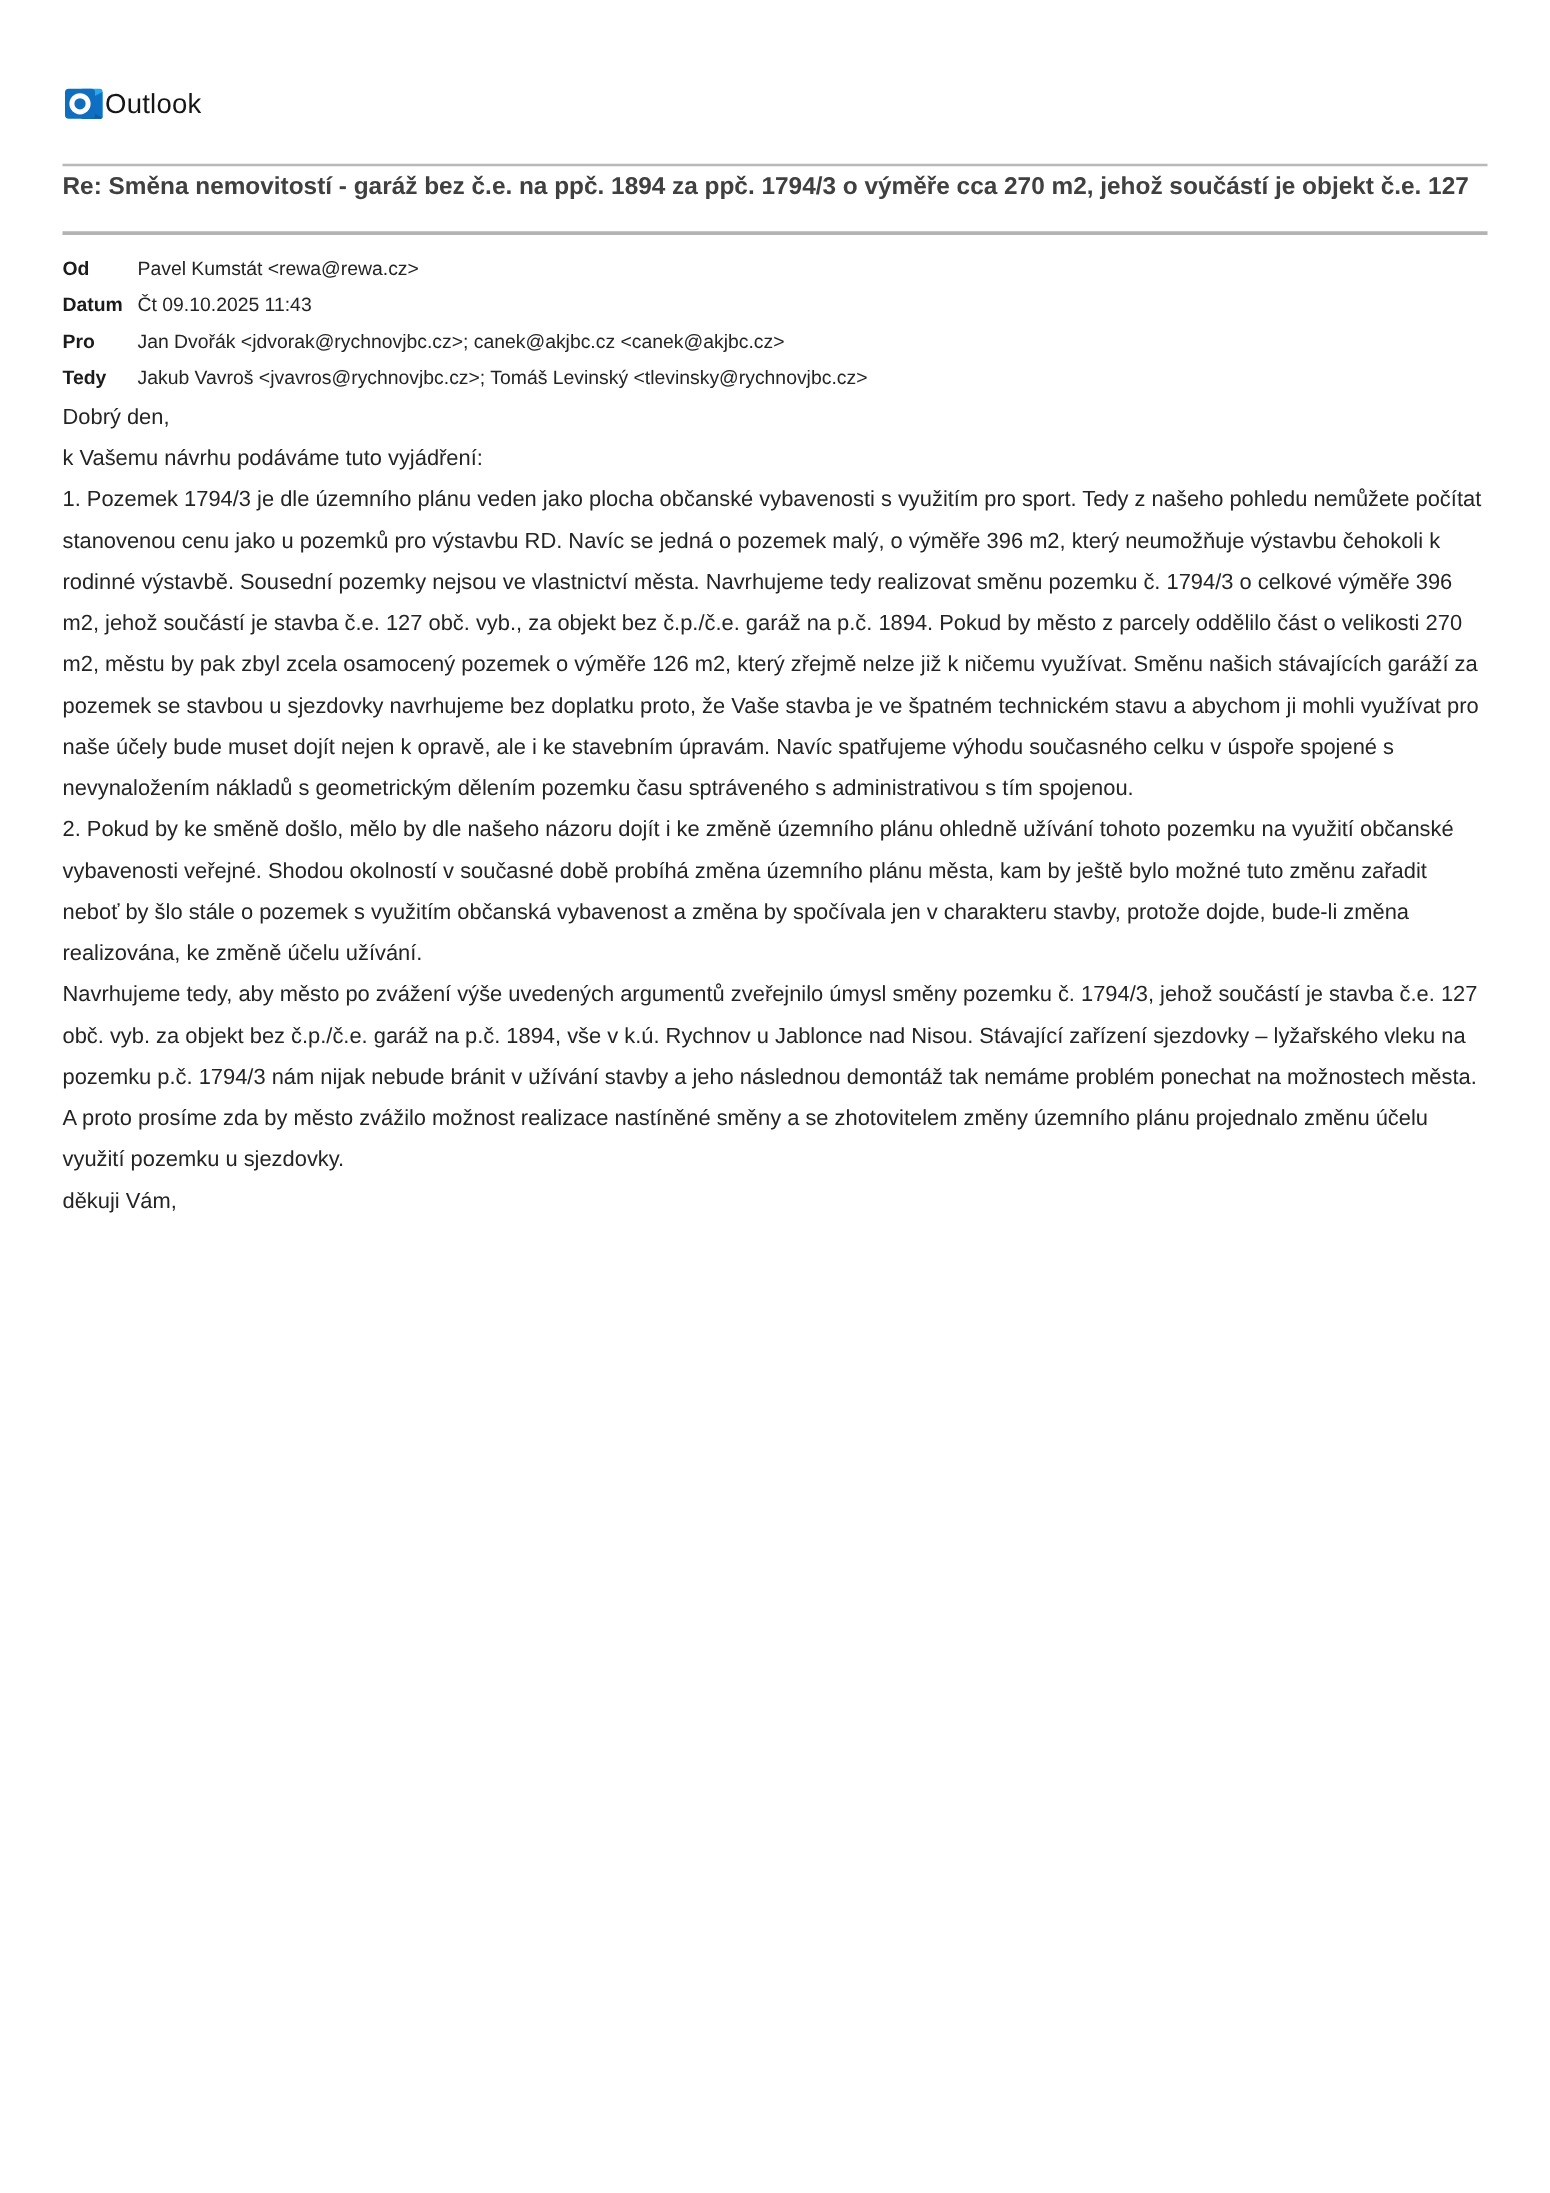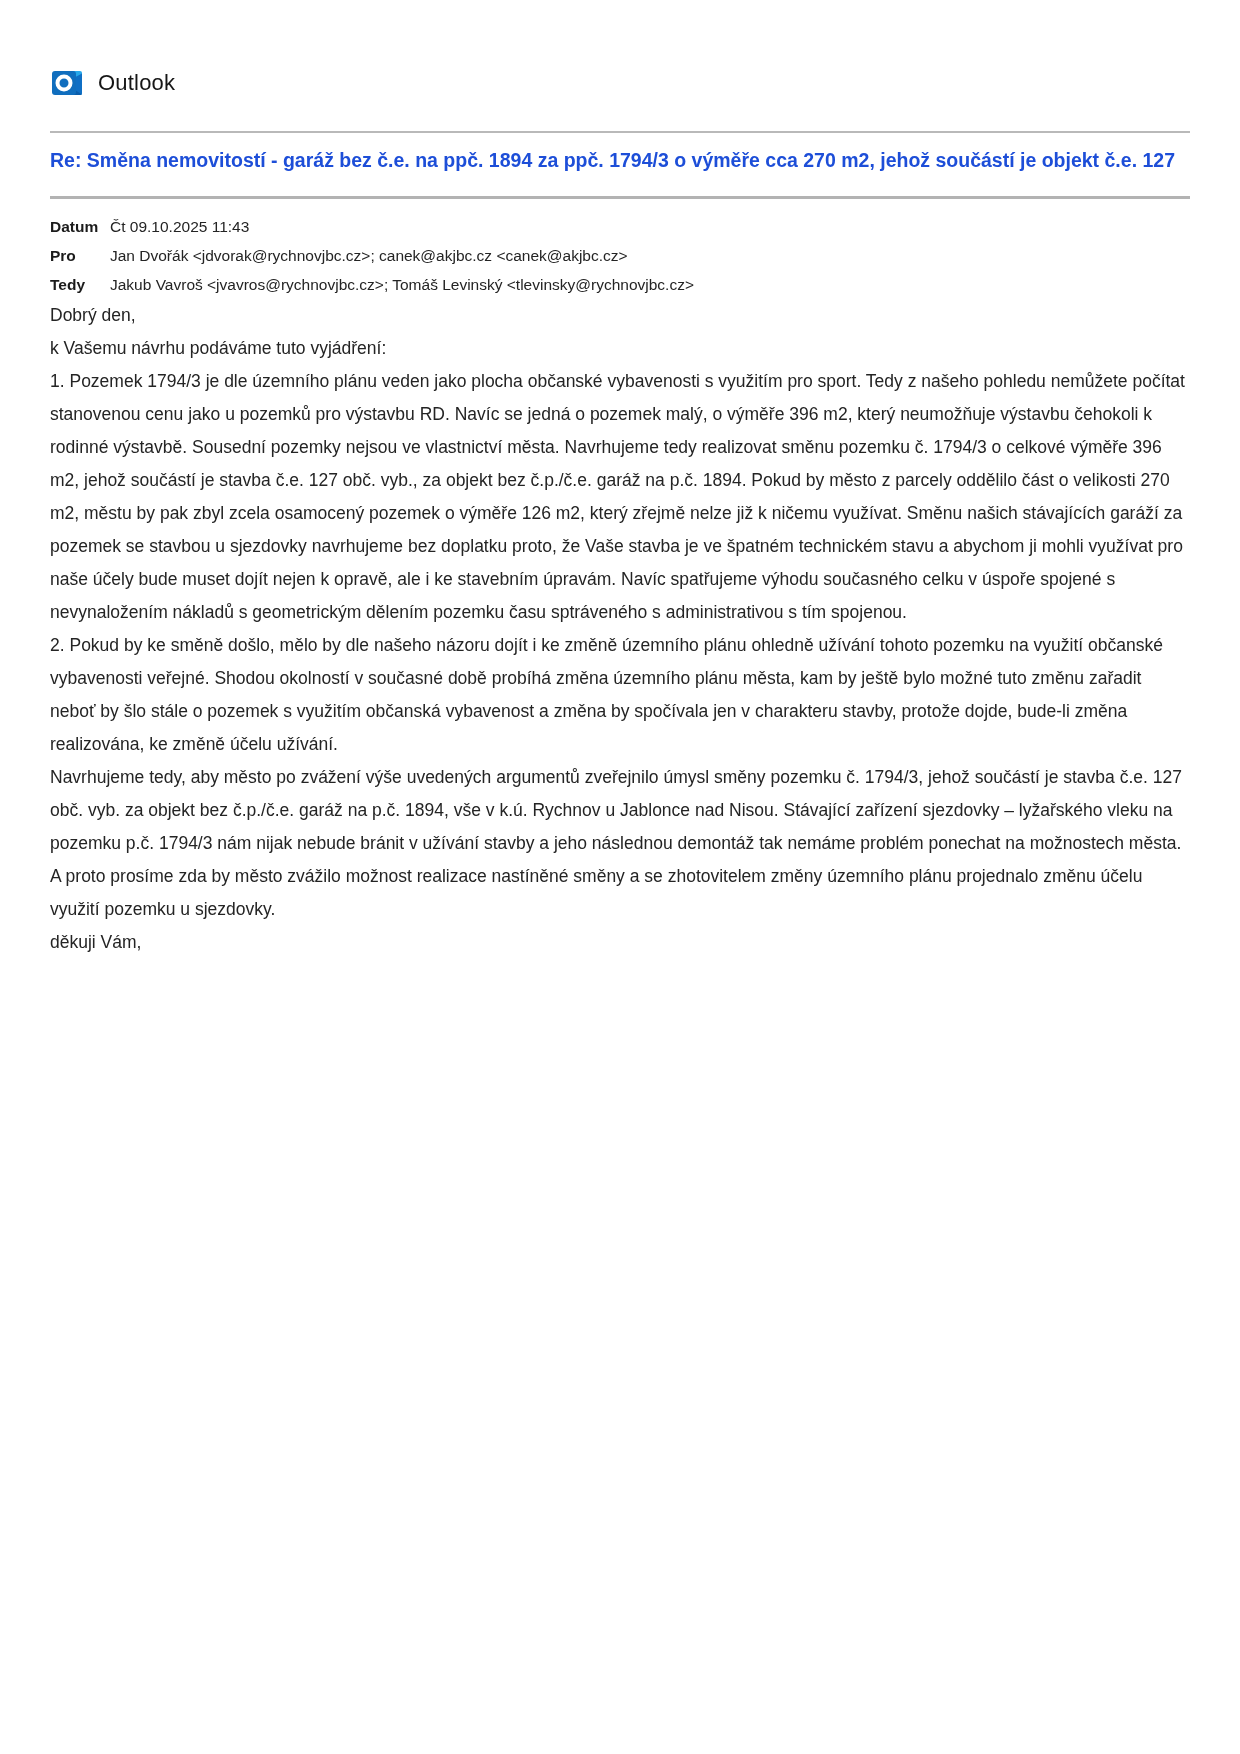--- a/index.html
+++ b/index.html
@@ -16,21 +16,20 @@
     overflow: hidden;
   }
   .page {
     padding: 66px 50px 0 50px;
     box-sizing: border-box;
   }
   
   .brand {
     display: flex;
     align-items: center;
-    gap: 14px;
     height: 34px;
   }
   .brand .logo {
     width: 34px;
     height: 32px;
     display: inline-block;
   }
   .brand .app-name {
     font-size: 22px;
     color: #161616;
@@ -39,25 +38,25 @@
   
   .rule {
     border: none;
     border-top: 2px solid #b9b9b9;
     margin: 0;
   }
   .rule-1 { margin-top: 31px; }
   .rule-2 { margin-top: 20px; border-top-width: 3px; border-color: #b3b3b3; }
   
   .subject {
-    margin-top: 12px;
+    margin-top: 1px;
     font-size: 19.5px;
     font-weight: bold;
     line-height: 31px;
-    color: #1d4ed8;
+    color: #404040;
     max-width: 1140px;
   }
   
   .meta {
     margin-top: 13px;
     font-size: 15.5px;
     line-height: 29px;
   }
   .meta-row { display: flex; }
   .meta-label {
@@ -104,20 +103,24 @@
   </div>
 
   <hr class="rule rule-1">
 
   <div class="subject">Re: Směna nemovitostí - garáž bez č.e. na ppč. 1894 za ppč. 1794/3 o výměře cca 270 m2, jehož součástí je objekt č.e. 127</div>
 
   <hr class="rule rule-2">
 
   <div class="meta">
     <div class="meta-row">
+      <span class="meta-label">Od</span>
+      <span class="meta-value">Pavel Kumstát &lt;rewa@rewa.cz&gt;</span>
+    </div>
+    <div class="meta-row">
       <span class="meta-label">Datum</span>
       <span class="meta-value">Čt 09.10.2025 11:43</span>
     </div>
     <div class="meta-row">
       <span class="meta-label">Pro</span>
       <span class="meta-value">Jan Dvořák &lt;jdvorak@rychnovjbc.cz&gt;; canek@akjbc.cz &lt;canek@akjbc.cz&gt;</span>
     </div>
     <div class="meta-row">
       <span class="meta-label">Tedy</span>
       <span class="meta-value">Jakub Vavroš &lt;jvavros@rychnovjbc.cz&gt;; Tomáš Levinský &lt;tlevinsky@rychnovjbc.cz&gt;</span>

